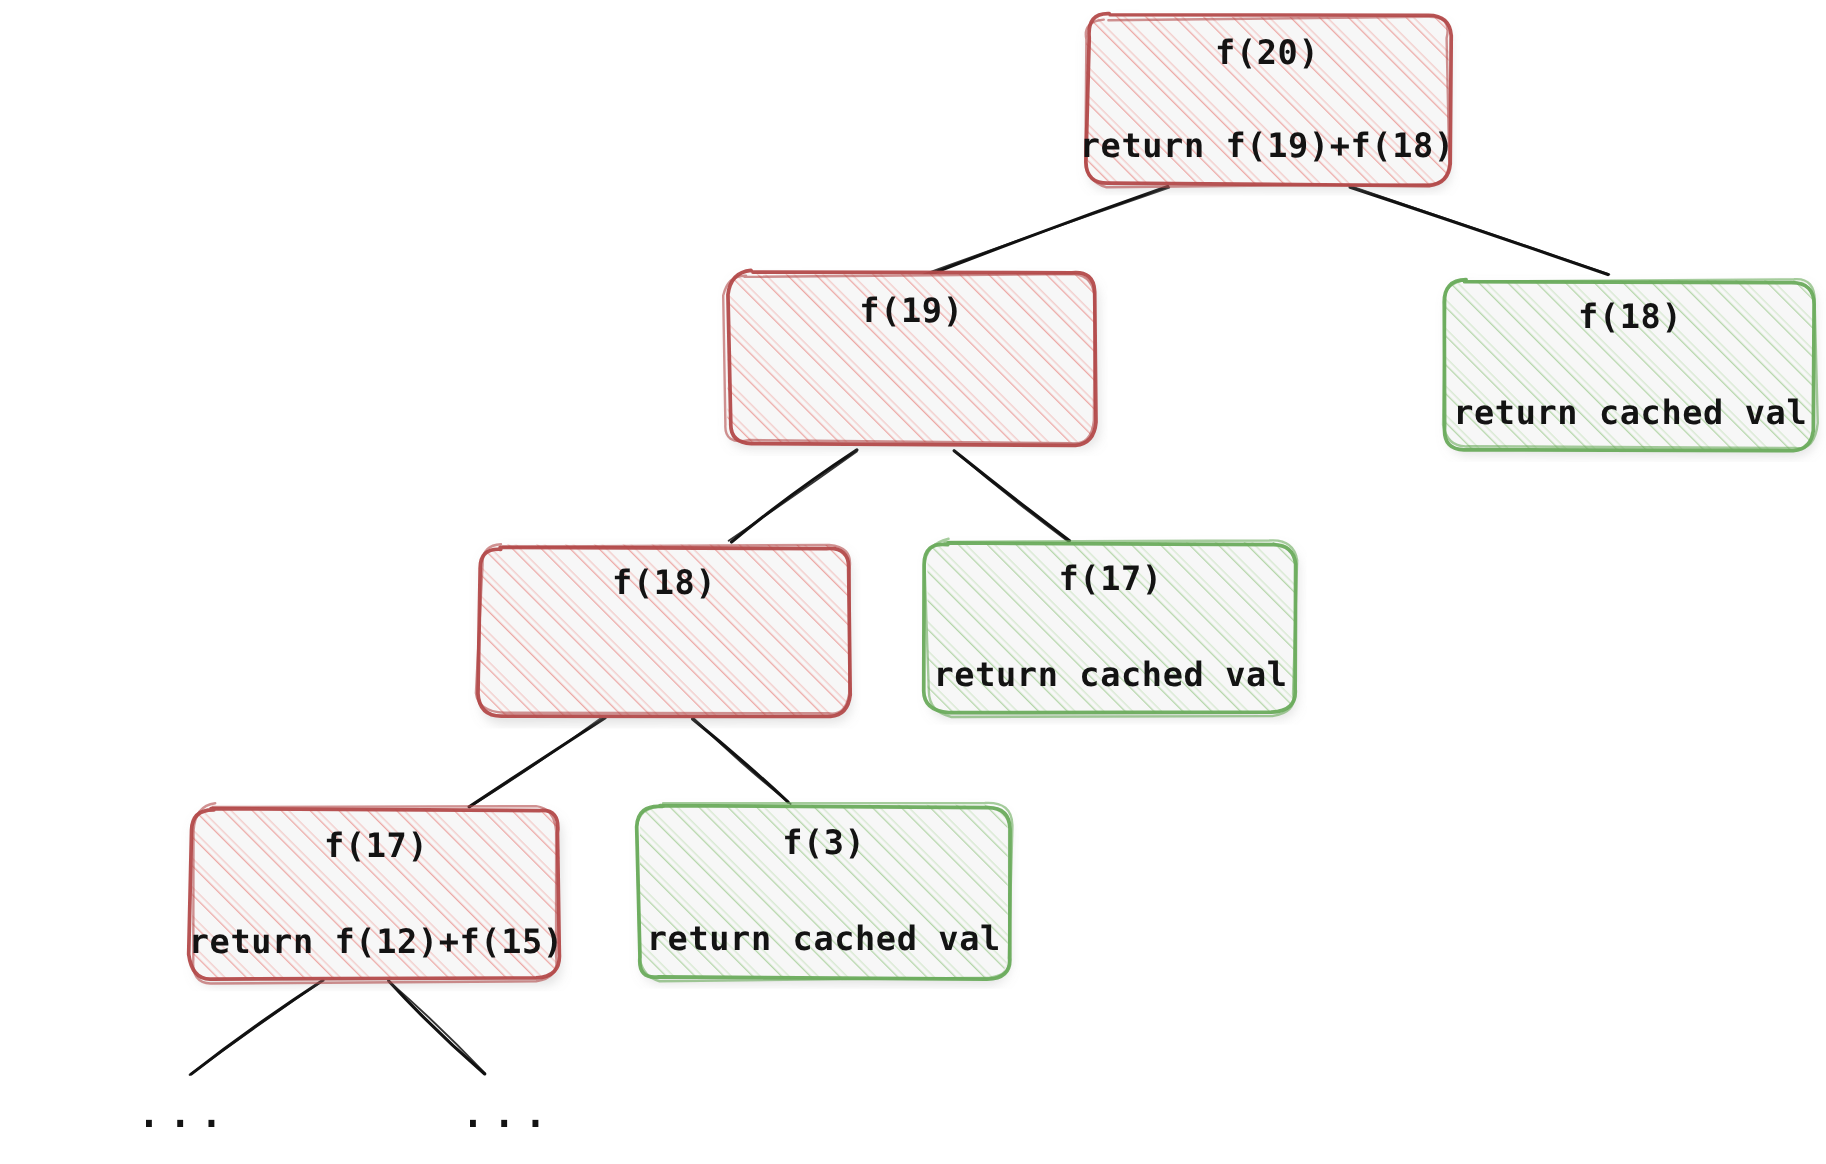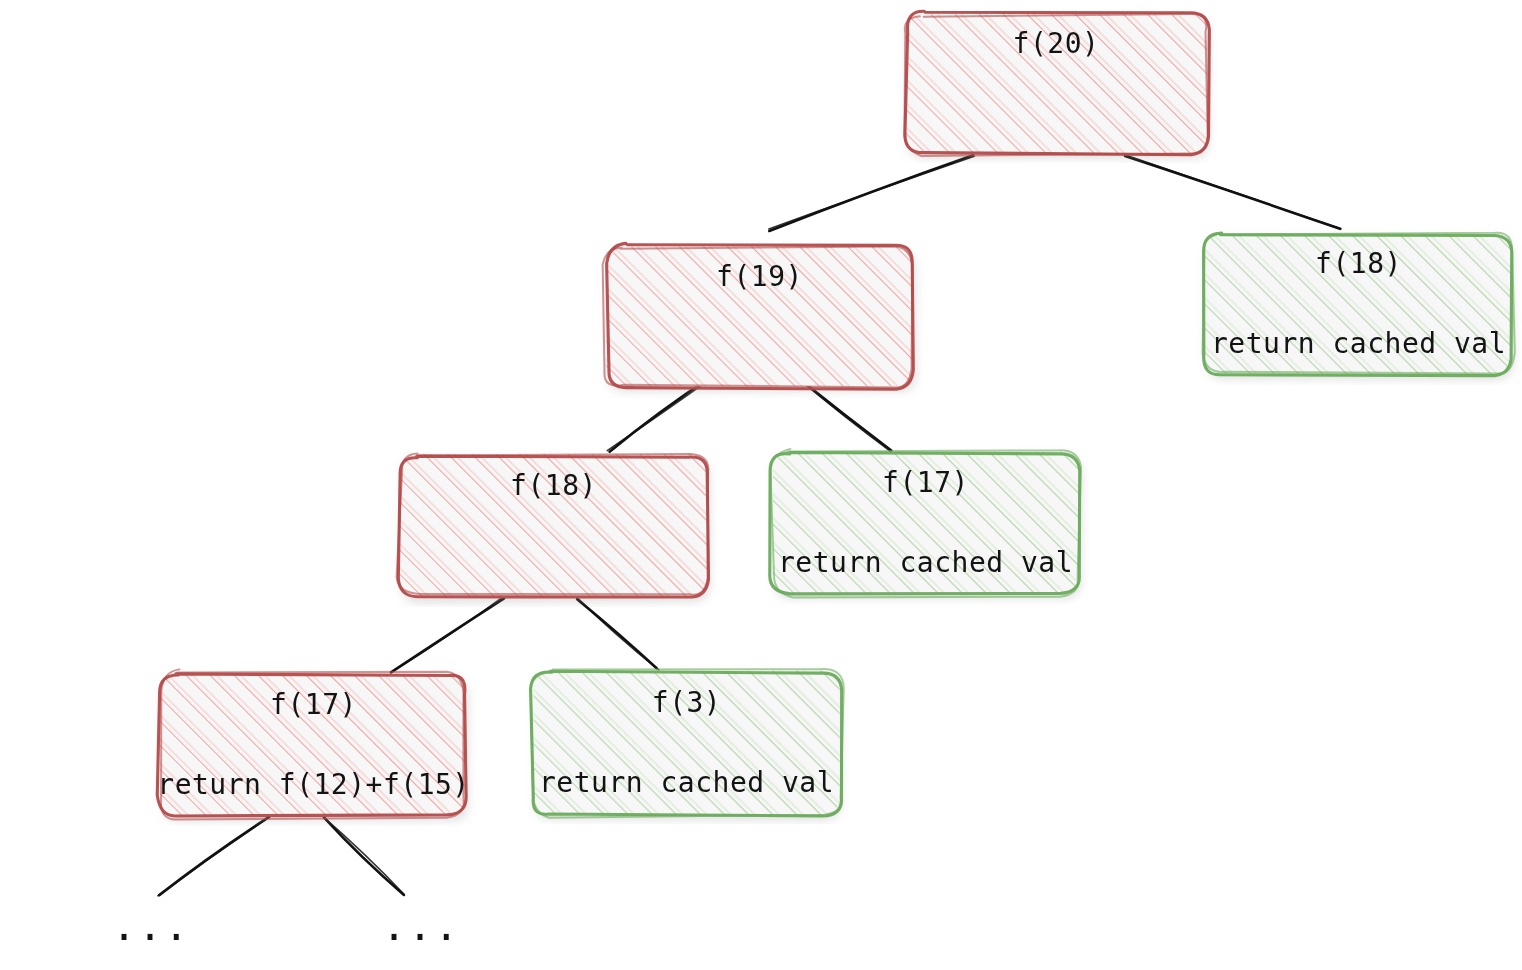--- a/index.html
+++ b/index.html
@@ -30,20 +30,21 @@
     width: 1522px;
     height: 970px;
     pointer-events: none;
     z-index: 1;
   }
 
   .node {
     position: absolute;
     box-sizing: border-box;
     z-index: 2;
+    font-weight: bold;
   }
 
   .node .sketch-frame {
     position: absolute;
     left: -10px;
     top: -10px;
     width: calc(100% + 20px);
     height: calc(100% + 20px);
     pointer-events: none;
   }
@@ -129,23 +130,24 @@
       <div class="node" style="left: 905px; top: 13px; width: 302px; height: 140px;">
         <svg class="sketch-frame" viewBox="0 0 322 160" width="322" height="160">
           <g transform="translate(10,10)">
             <path d="M 18.947911077179015 0.6300132907927036 L 283.81712861638516 1.5506589310243726 Q 301.5014352351427 0.025246335193514824 302.10035987664014 19.064134850166738 L 302.00574568100274 122.77394297067076 Q 301.72246955987066 140.58841560222208 284.7795025296509 140.39243909996003 L 19.183703381568193 140.21927816048265 Q 0.4709197888150811 140.10955078620464 0.5132496859878302 123.28164225630462 L 0.06751786451786757 18.117708494886756 Q -0.13164813071489334 1.339493683539331 17.85949379671365 0.856246680021286" fill="url(#hatch-red)" stroke="none" filter="url(#soft-shadow)"></path>
             <path d="M 20.148540148325264 -0.709919484704733 L 285.3694112589583 -0.30351184364408257 Q 303.0481477379799 -0.26576840020716197 304.35333457831297 16.659636960737405 L 303.51176083721225 123.40725004989653 Q 302.2554036555812 139.86949566192925 286.03277240470055 141.78662353362887 L 19.520794600993394 139.6119267143309 Q 0.2976526485756039 140.45357849095015 -0.07887018509209165 121.98386777006088 L 2.683441602252424 18.532678620144722 Q 0.7972671702504158 -2.3637495221570135 19.343702369369566 -1.7139357179403305" fill="none" stroke="#b34a4a" stroke-width="3.1" stroke-opacity="0.95" stroke-linecap="round" stroke-linejoin="round"></path>
             <path d="M 18.64408189058304 3.8305927842855456 L 282.87593294978143 1.0378841876983644 Q 305.19919867217544 -0.6855479568243026 300.50883708000185 18.785239320993423 L 302.70244663059714 123.39946471452713 Q 301.01303380131725 141.90980758965014 283.08724795281887 140.42033588290215 L 16.62861472070217 143.0166676133871 Q 0.10230020284652697 137.3438339471817 -0.5559403508901597 122.28612538874148 L 0.30582196116447435 19.721577349305154 Q -2.8069362908601763 4.992126017808914 14.815504932403565 3.3692790955305103" fill="none" stroke="#b34a4a" stroke-width="2.0" stroke-opacity="0.6" stroke-linecap="round" stroke-linejoin="round"></path>
           </g>
         </svg>
         <div class="node-body">
           <div class="node-label">f(20)</div>
-        </div>
-      </div>
-      <div class="node" style="left: 606px; top: 246px; width: 307px; height: 142px;">
+          <div class="node-sub">return f(19)+f(18)</div>
+        </div>
+      </div>
+      <div class="node" style="left: 606px; top: 228px; width: 307px; height: 142px;">
         <svg class="sketch-frame" viewBox="0 0 327 162" width="327" height="162">
           <g transform="translate(10,10)">
             <path d="M 18.295093031600118 0.6726960772648454 L 289.38228115811944 0.058056725189089775 Q 306.81476726103574 -1.0114865200594068 307.3444700073451 18.452314034104347 L 307.9618894299492 123.94765812344849 Q 308.28705599159 141.8186732744798 289.7813263917342 140.25647323206067 L 17.307614007033408 140.5802631014958 Q -0.35996448062360287 140.4980958160013 0.13914777617901564 123.32735019456595 L 0.7836281098425388 17.523807543329895 Q 0.247228411026299 -1.1848645582795143 17.8172970097512 -0.7505719913169742" fill="url(#hatch-red)" stroke="none" filter="url(#soft-shadow)"></path>
             <path d="M 21.436797036230566 -1.3135789157822728 L 287.3548969168216 -0.6698794148862363 Q 305.6666258921847 -2.397163191251457 306.23877157345413 15.192951868101954 L 307.30794181022793 123.74135905057193 Q 305.8426869150251 141.53692158404738 290.1687201527879 143.21200862415137 L 20.115879073552787 141.6746361492202 Q 2.397044250369072 140.94057627543808 2.9856371032074094 124.85894700903447 L 0.6309766251593829 17.666682826168834 Q 2.822647941671312 -1.0352001551538705 19.853161764889958 -2.613607142306864" fill="none" stroke="#b34a4a" stroke-width="3.1" stroke-opacity="0.95" stroke-linecap="round" stroke-linejoin="round"></path>
             <path d="M 14.534316357970239 2.757420462369919 L 288.91679634153843 0.38656406104564667 Q 305.9653820574283 1.9253057479858398 306.3718361824751 22.577799156308174 L 305.56232391595836 122.4378807157278 Q 303.50153737366196 143.3185647845268 286.5511550605297 141.3987982660532 L 17.68654267191887 138.72815105319023 Q -2.565448060631752 143.05405223071574 -1.5079273939132691 125.84182181358338 L -3.34300466477871 18.182029271125792 Q 0.7937406361103058 0.9539915591478347 15.721210524439812 1.7698632299900054" fill="none" stroke="#b34a4a" stroke-width="2.0" stroke-opacity="0.6" stroke-linecap="round" stroke-linejoin="round"></path>
           </g>
         </svg>
         <div class="node-body">
           <div class="node-label">f(19)</div>
         </div>

